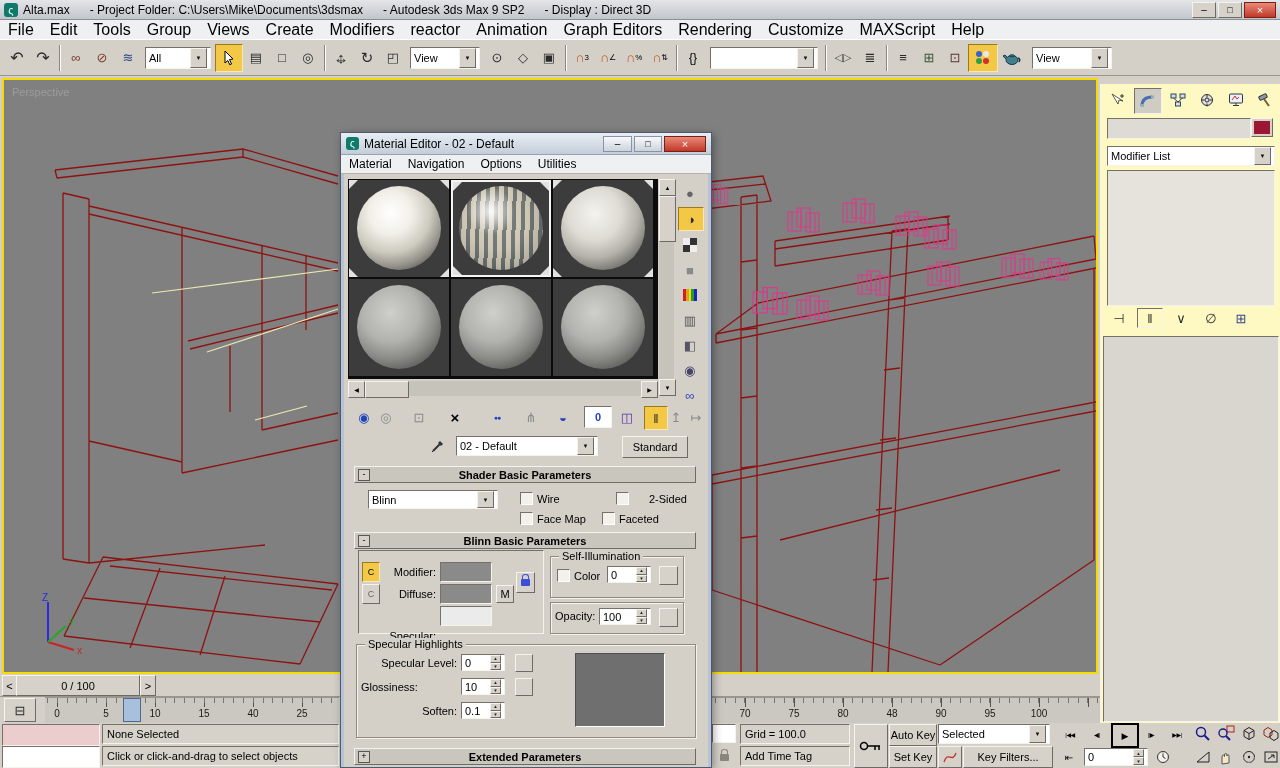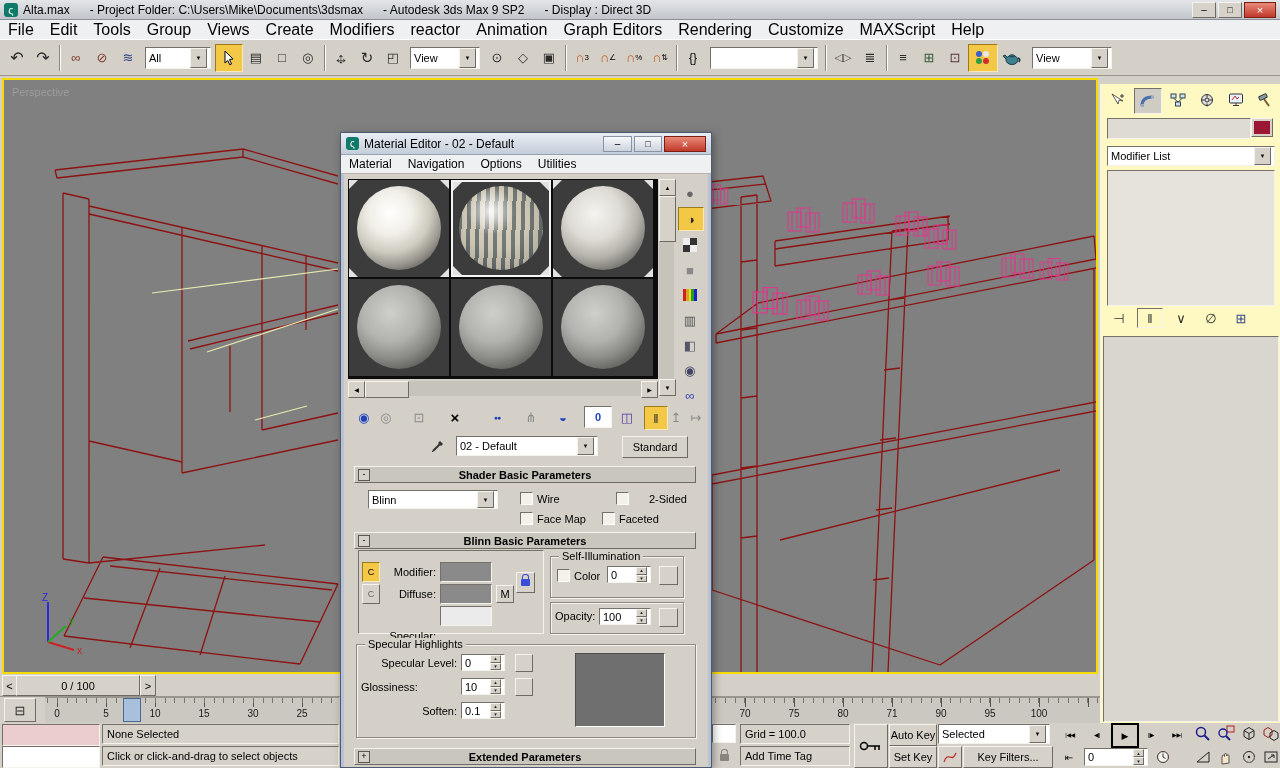--- a/index.html
+++ b/index.html
@@ -270,29 +270,29 @@
     <span class="cx rz" style="position:absolute;left:140px;top:1px;width:14px;height:19px">&gt;</span>
   </div>
 
   <div class="t" style="left:0;top:697px;width:1100px;height:26px;background:#d4d0c8">
     <span class="cx rz ti" style="position:absolute;left:4px;top:1px;width:30px;height:22px">⊟</span>
     <div class="rulerL" style="position:absolute;left:45px;top:0;width:294px;height:25px;background-image:repeating-linear-gradient(90deg,#76736c 0 1px,transparent 1px 9.8px),repeating-linear-gradient(90deg,#55524c 0 1px,transparent 1px 49px);background-size:100% 5px,100% 9px;background-position:2px top,12px top">
       <span class="tick" style="left:0px">0</span>
       <span class="tick" style="left:49px">5</span>
       <span class="tick" style="left:98px">10</span>
       <span class="tick" style="left:147px">15</span>
-      <span class="tick" style="left:196px">30</span>
+      <span class="tick" style="left:196px">40</span>
       <span class="tick" style="left:245px">25</span>
     </div>
     <span class="t" style="left:123px;top:1px;width:16px;height:22px;background:#a8c0dc;border:1px solid #4a6a90"></span>
     <div class="rulerR" style="position:absolute;left:710px;top:0;width:390px;height:25px;background-image:repeating-linear-gradient(90deg,#76736c 0 1px,transparent 1px 9.8px),repeating-linear-gradient(90deg,#55524c 0 1px,transparent 1px 49px);background-size:100% 5px,100% 9px;background-position:5px top,35px top">
       <span class="tick" style="left:23px">70</span>
       <span class="tick" style="left:72px">75</span>
       <span class="tick" style="left:121px">80</span>
-      <span class="tick" style="left:170px">71</span>
+      <span class="tick" style="left:170px">48</span>
       <span class="tick" style="left:219px">90</span>
       <span class="tick" style="left:268px">95</span>
       <span class="tick" style="left:317px">100</span>
     </div>
   </div>
 
   <div class="t" style="left:0;top:723px;width:1280px;height:45px;background:#d4d0c8">
     <span class="t sk" style="left:2px;top:1px;width:96px;height:20px;background:#eccdce"></span>
     <span class="t sk" style="left:2px;top:23px;width:96px;height:20px;background:#fff"></span>
     <span class="t gf" style="left:102px;top:1px;width:237px;height:20px;box-sizing:border-box">

